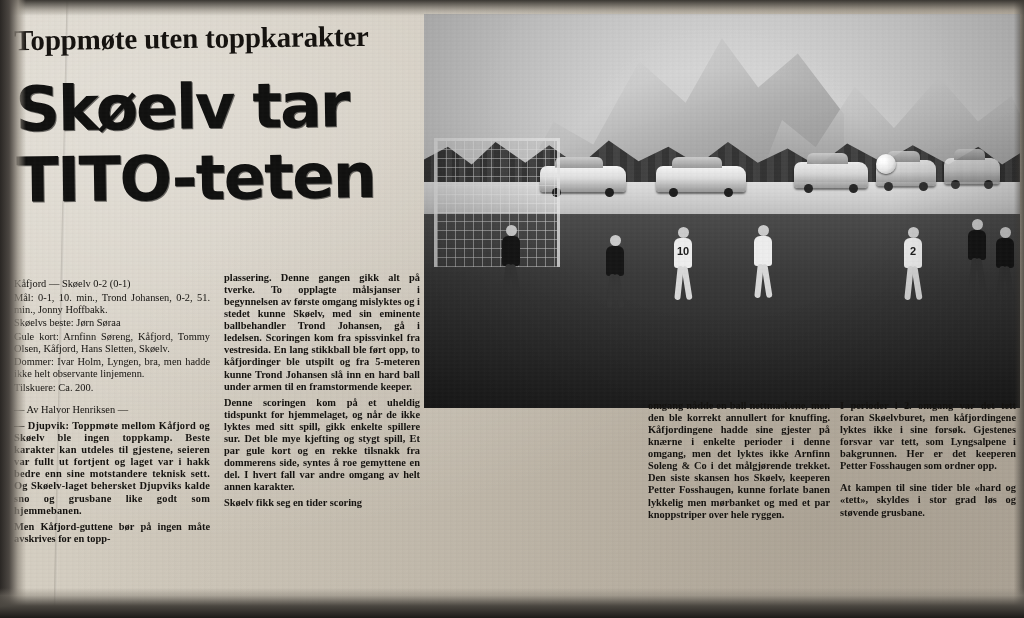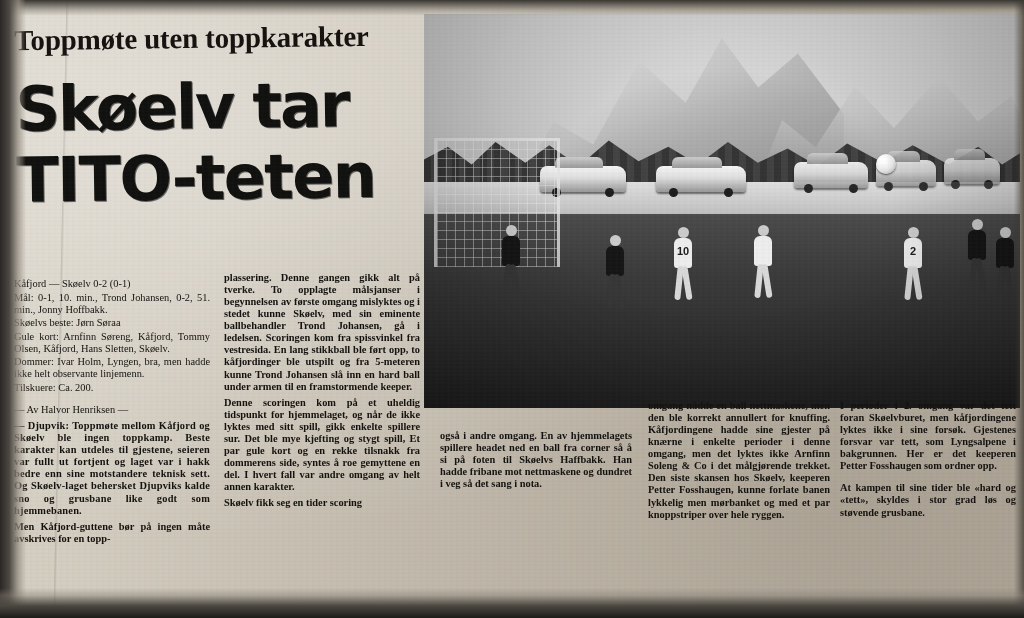--- a/index.html
+++ b/index.html
@@ -385,21 +385,20 @@
     <p>Men Kåfjord-guttene bør på ingen måte avskrives for en topp-</p>
   </div>
 
   <div class="col col2">
     <p>plassering. Denne gangen gikk alt på tverke. To opplagte målsjanser i begynnelsen av første omgang mislyktes og i stedet kunne Skøelv, med sin eminente ballbehandler Trond Johansen, gå i ledelsen. Scoringen kom fra spissvinkel fra vestresida. En lang stikkball ble ført opp, to kåfjordinger ble utspilt og fra 5-meteren kunne Trond Johansen slå inn en hard ball under armen til en framstormende keeper.</p>
     <p>Denne scoringen kom på et uheldig tidspunkt for hjemmelaget, og når de ikke lyktes med sitt spill, gikk enkelte spillere sur. Det ble mye kjefting og stygt spill, Et par gule kort og en rekke tilsnakk fra dommerens side, syntes å roe gemyttene en del. I hvert fall var andre omgang av helt annen karakter.</p>
     <p>Skøelv fikk seg en tider scoring</p>
   </div>
 
   <div class="col col3">
-    <p>også i andre omgang. En av hjemmelagets spillere headet ned en ball fra corner så å si på foten til Skøelvs Haffbakk. Han hadde fribane mot nettmaskene og dundret i veg så det sang i nota.</p>
   </div>
 
   <div class="col col4">
     <p>omgang nådde en ball nettmaskene, men den ble korrekt annullert for knuffing. Kåfjordingene hadde sine gjester på knærne i enkelte perioder i denne omgang, men det lyktes ikke Arnfinn Soleng &amp; Co i det målgjørende trekket. Den siste skansen hos Skøelv, keeperen Petter Fosshaugen, kunne forlate banen lykkelig men mørbanket og med et par knoppstriper over hele ryggen.</p>
   </div>
 
   <div class="col col5">
     <p>I perioder i 2. omgang var det tett foran Skøelvburet, men kåfjordingene lyktes ikke i sine forsøk. Gjestenes forsvar var tett, som Lyngsalpene i bakgrunnen. Her er det keeperen Petter Fosshaugen som ordner opp.</p>
     <p style="margin-top:10px;">At kampen til sine tider ble «hard og «tett», skyldes i stor grad løs og støvende grusbane.</p>
   </div>

